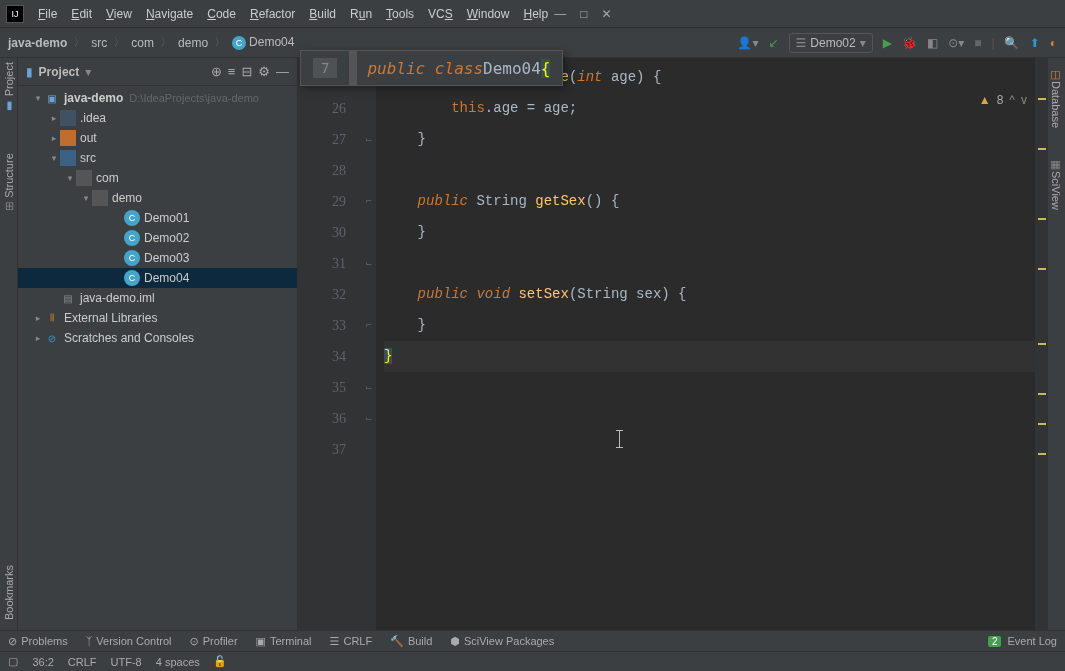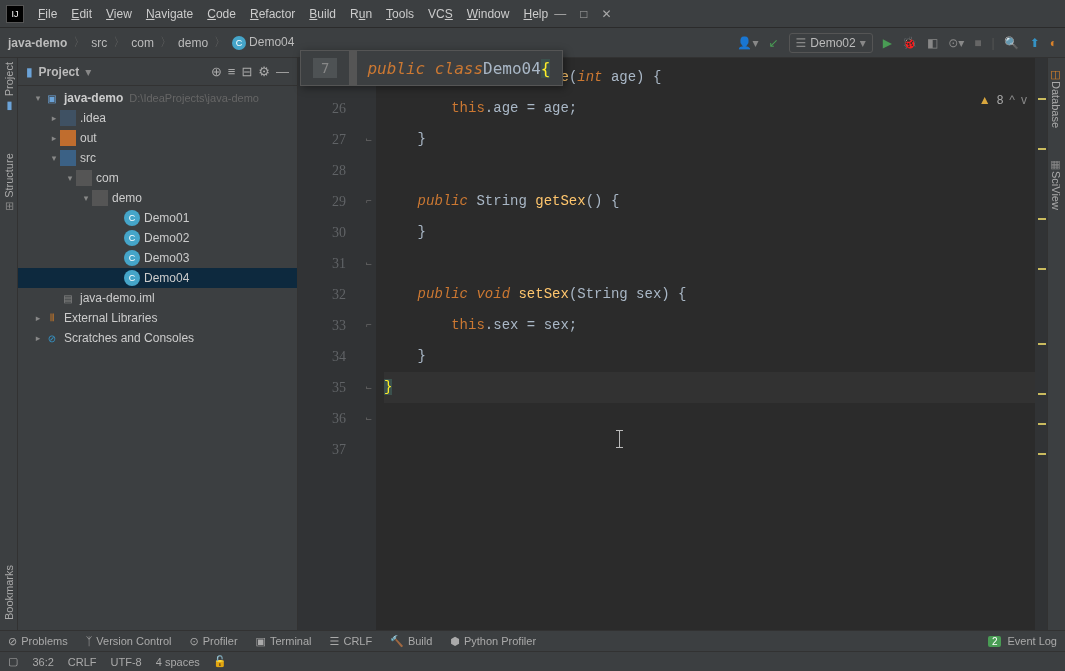--- a/index.html
+++ b/index.html
@@ -270,21 +270,20 @@
       </div>
       <div class="code">
         <div class="line">    <span class="kw">public</span><span class="kw"> void </span><span class="method">setAge</span><span class="brace">(</span><span class="kw">int</span><span class="param"> age) {</span></div>
         <div class="line">        <span class="this">this</span><span class="param">.age = age;</span></div>
         <div class="line">    <span class="brace">}</span></div>
         <div class="line"></div>
         <div class="line">    <span class="kw">public</span><span class="param"> String </span><span class="method">getSex</span><span class="param">() {</span></div>
         <div class="line">    <span class="brace">}</span></div>
         <div class="line"></div>
         <div class="line">    <span class="kw">public</span><span class="kw"> void </span><span class="method">setSex</span><span class="param">(String sex) {</span></div>
-        <div class="line">        <span class="this">this</span><span class="param">.sex = sex;</span></div>
         <div class="line">    <span class="brace">}</span></div>
         <div class="line cursor-line"><span class="hl-brace">}</span></div>
         <div class="line"></div>
       </div>
       <div class="errstrip">
         <div class="mark" style="top:40px"></div>
           <div class="mark" style="top:90px"></div>
           <div class="mark" style="top:160px"></div>
           <div class="mark" style="top:210px"></div>
           <div class="mark" style="top:285px"></div>
@@ -331,21 +330,21 @@
   <div class="item">
       <span>☰</span>
       <span>CRLF</span>
     </div>
   <div class="item">
       <span>🔨</span>
       <span>Build</span>
     </div>
   <div class="item">
       <span>⬢</span>
-      <span>Python Profiler</span>
+      <span>SciView Packages</span>
     </div>
   <div class="right">
     <div class="item">
         <span class="badge-green">2</span>
         <span>Event Log</span>
       </div>
   </div>
 </div>
 
 <div class="statusbar">

